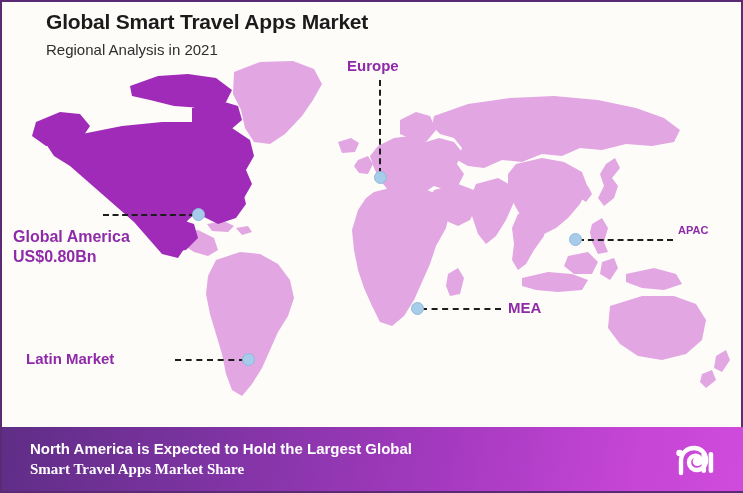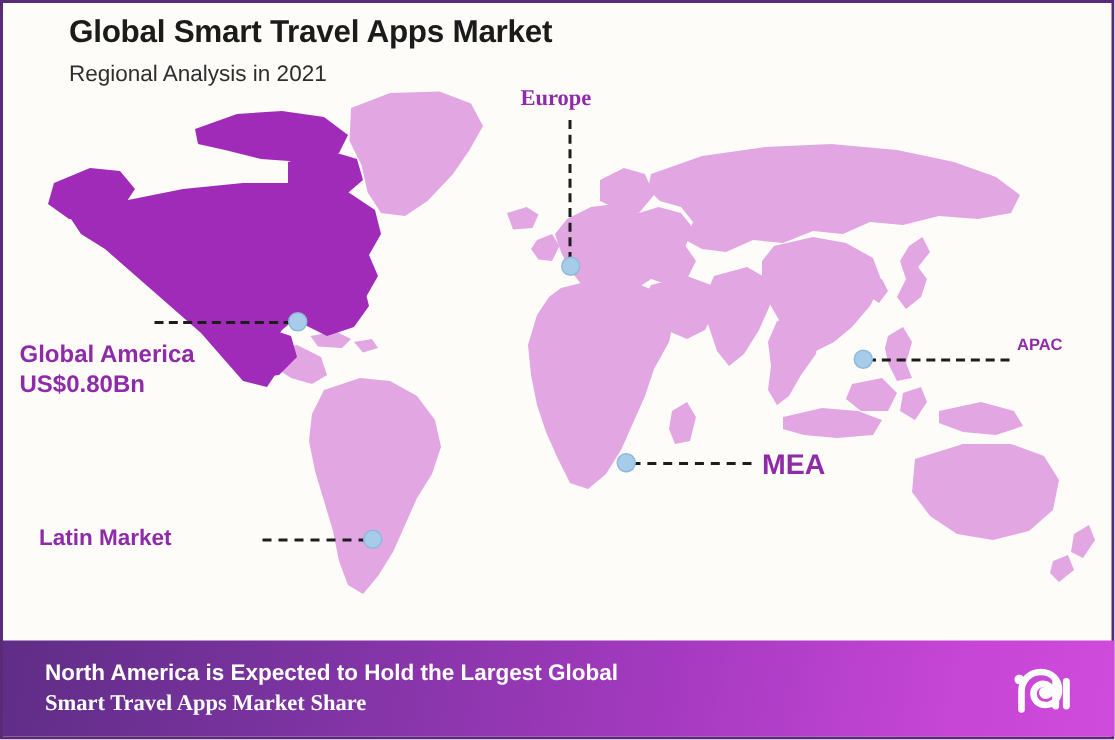--- a/index.html
+++ b/index.html
@@ -41,22 +41,22 @@
   .region-label{
     position:absolute;
     color:#8f2ba8;
     font-weight:bold;
     white-space:nowrap;
     line-height:1.25;
   }
   .region-label .val{display:block;}
   .lbl-na{left:11px;top:225px;font-size:16px;}
   .lbl-latam{left:24px;top:348px;font-size:15px;}
-  .lbl-europe{left:345px;top:55px;font-size:15px;font-family:Liberation Serif, serif;}
-  .lbl-mea{left:506px;top:297px;font-size:19px;}
+  .lbl-europe{left:345px;top:55px;font-size:15px;}
+  .lbl-mea{left:506px;top:297px;font-size:15px;}
   .lbl-apac{left:676px;top:222px;font-size:11px;}
 
   .dot{
     position:absolute;width:13px;height:13px;border-radius:50%;
     background:#a6ccea;border:1px solid #8fb9dd;box-sizing:border-box;
   }
   .dot-na{left:190px;top:206px;}
   .dot-latam{left:240px;top:351px;}
   .dot-europe{left:372px;top:169px;}
   .dot-mea{left:409px;top:300px;}

